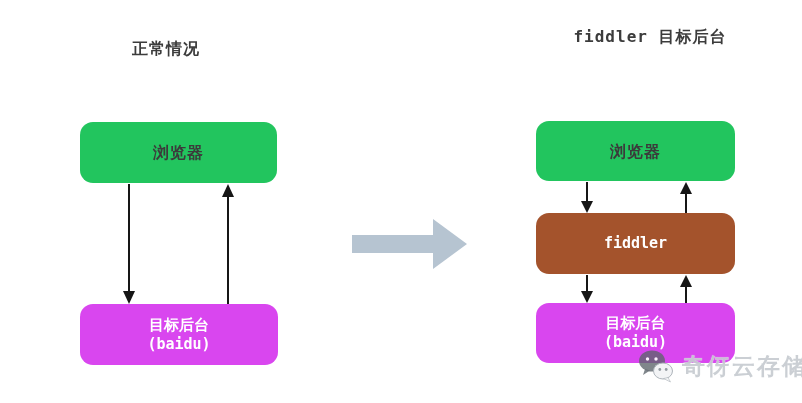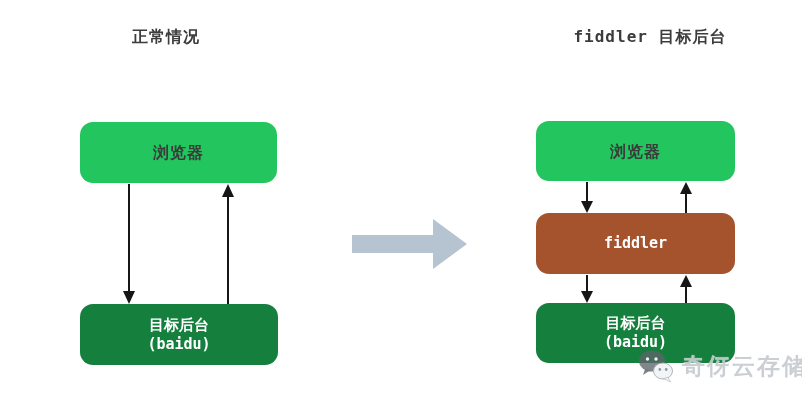--- a/index.html
+++ b/index.html
@@ -13,42 +13,42 @@
   .diagram-title{
     position:absolute;
     top:27px;
     text-align:center;
     font-size:16px;
     font-weight:bold;
     color:#3c3c3c;
     letter-spacing:1px;
     white-space:nowrap;
   }
-  .title-left{left:60px;width:212px;}
+  .title-left{left:60px;width:212px;margin-top:12px;}
   .title-right{left:544px;width:212px;}
   .node{
     position:absolute;
     border-radius:13px;
     display:flex;
     flex-direction:column;
     align-items:center;
     justify-content:center;
     text-align:center;
     line-height:19px;
   }
   .node .line1,.node .line2{white-space:nowrap;}
   .browser-box{
     background:#22c55e;
     color:#3b3b3b;
     font-size:16px;
     font-weight:bold;
     letter-spacing:1px;
   }
   .backend-box{
-    background:#15803d;
+    background:#d946ef;
     color:#ffffff;
     font-size:15px;
     font-weight:bold;
   }
   .fiddler-box{
     background:#A4532C;
     color:#ffffff;
     font-size:15px;
     font-weight:bold;
   }

